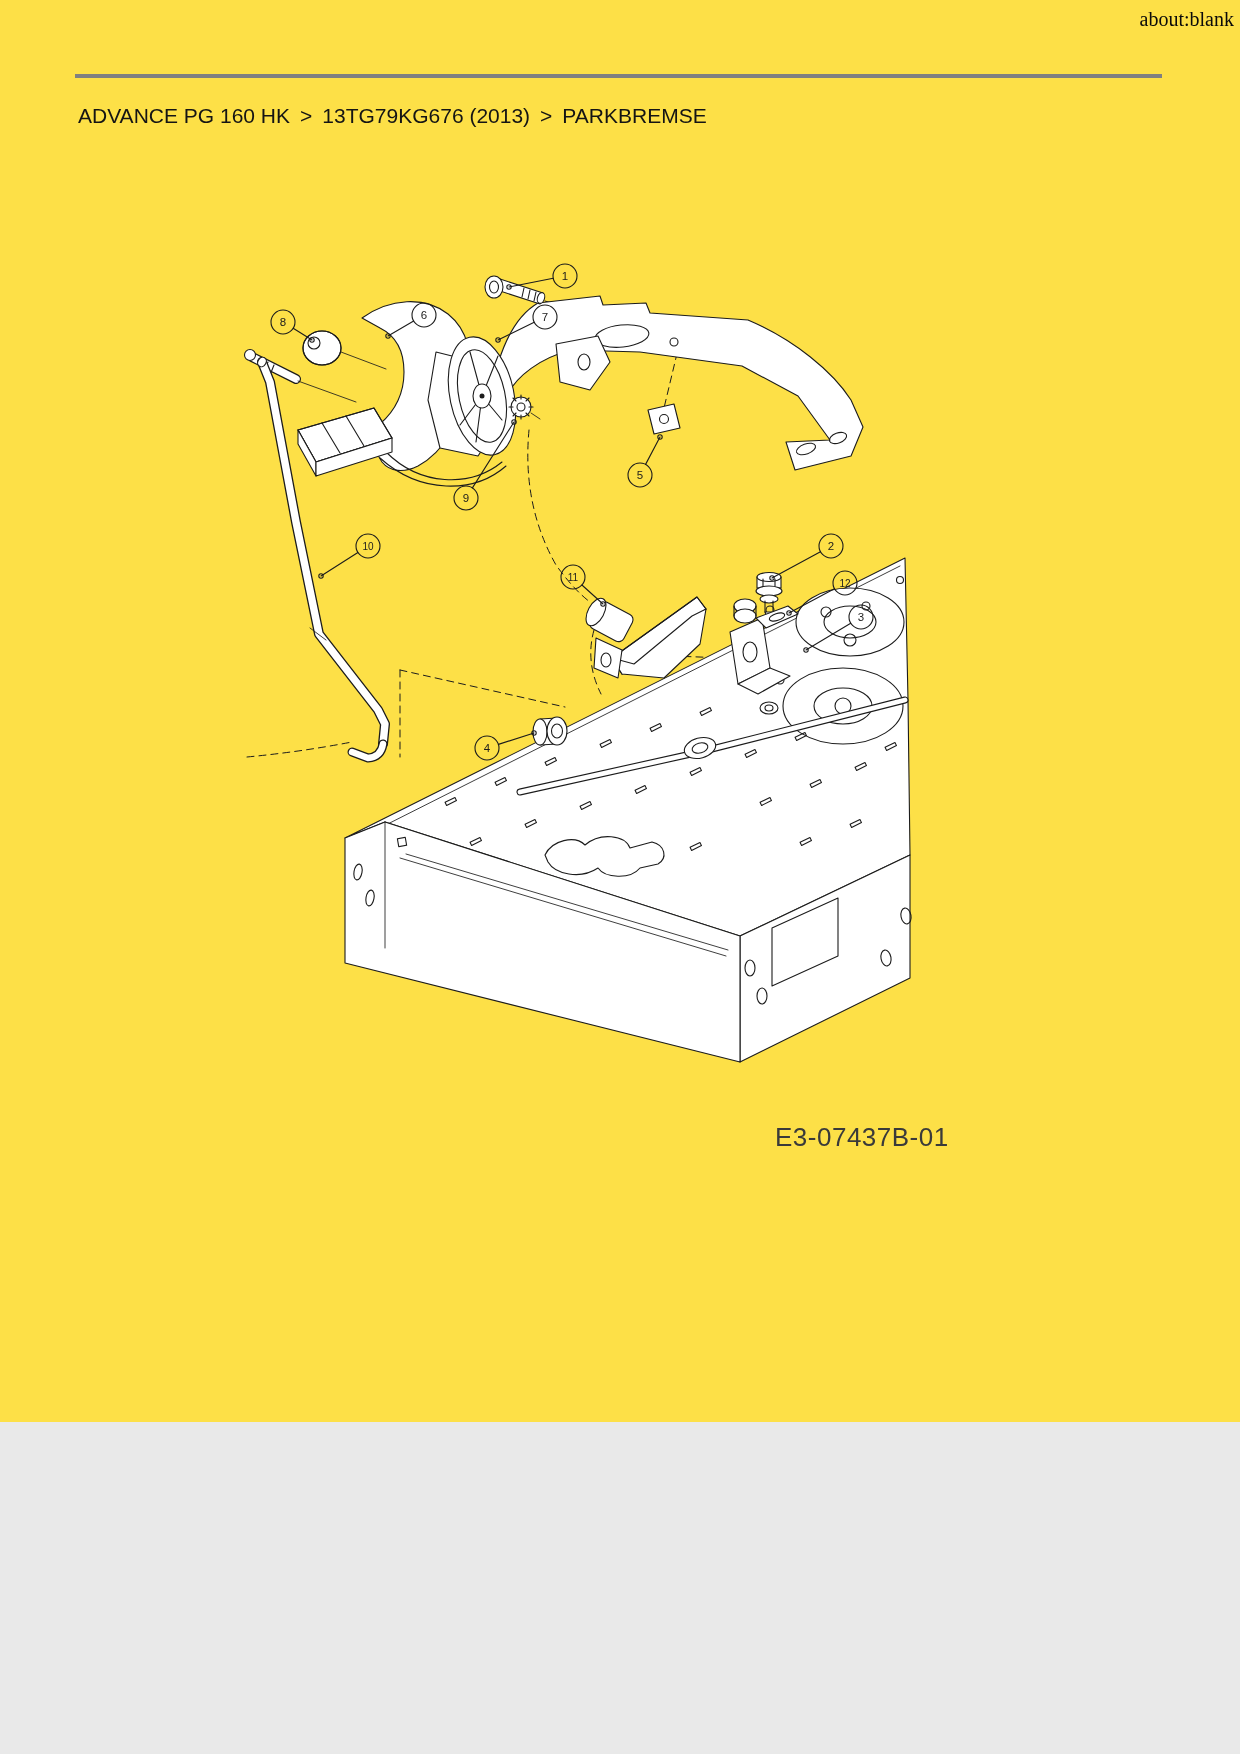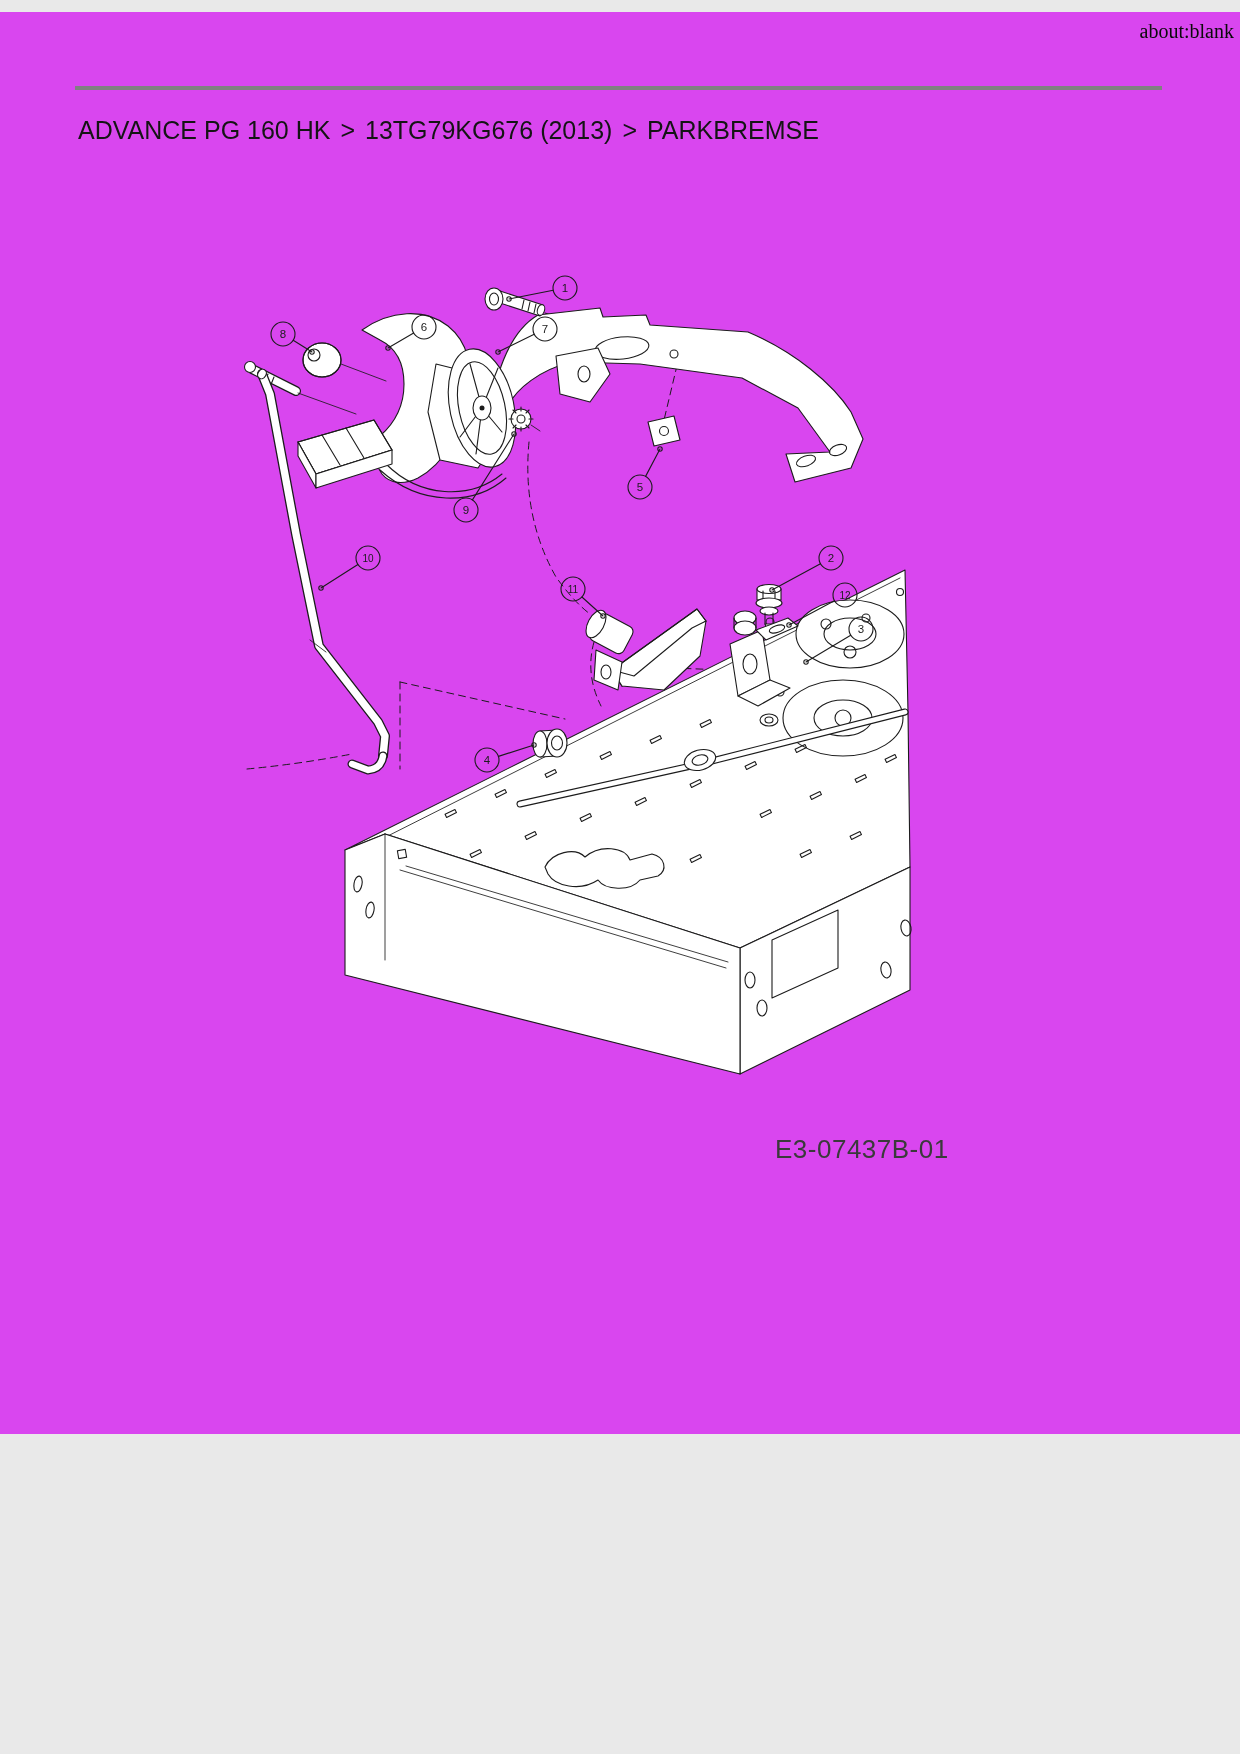--- a/index.html
+++ b/index.html
@@ -1,21 +1,21 @@
 <!DOCTYPE html>
 <html><head>
 <meta charset="utf-8">
 <style>
   html,body{margin:0;padding:0;background:#e9e9e9;}
-  .page{position:relative;width:1240px;height:1422px;background:#d946ef;margin:12px auto;overflow:hidden;
+  .page{position:relative;width:1240px;height:1422px;background:#fde047;margin:0 auto;overflow:hidden;
         font-family:"Liberation Sans",sans-serif;color:#1c1c1c;}
   .url-header{position:absolute;top:8px;right:6px;font-family:"Liberation Serif",serif;
               font-size:20px;color:#0a0a0a;}
   .rule{position:absolute;left:75px;top:74px;width:1087px;height:4px;background:#808080;}
-  .crumbs{position:absolute;left:78px;top:104px;font-size:25px;color:#141414;white-space:nowrap;}
+  .crumbs{position:absolute;left:78px;top:104px;font-size:21px;color:#141414;white-space:nowrap;}
   .crumbs .sep{margin:0 10px;}
   .code{position:absolute;left:775px;top:1122px;font-size:26px;font-weight:normal;
         color:#3a3a3a;letter-spacing:0.5px;}
   svg.diagram{position:absolute;left:0;top:0;}
   svg .ln, svg line, svg polyline, svg path, svg polygon, svg ellipse, svg circle, svg rect{
       stroke:#1c1c1c;stroke-width:1.1;fill:none;stroke-linejoin:round;stroke-linecap:round;}
   svg .wf{fill:#ffffff;}
   svg .dash{stroke-dasharray:7 5;stroke-width:1;}
   svg .thin{stroke-width:0.85;}
   svg .tube-o{stroke-width:10;}

